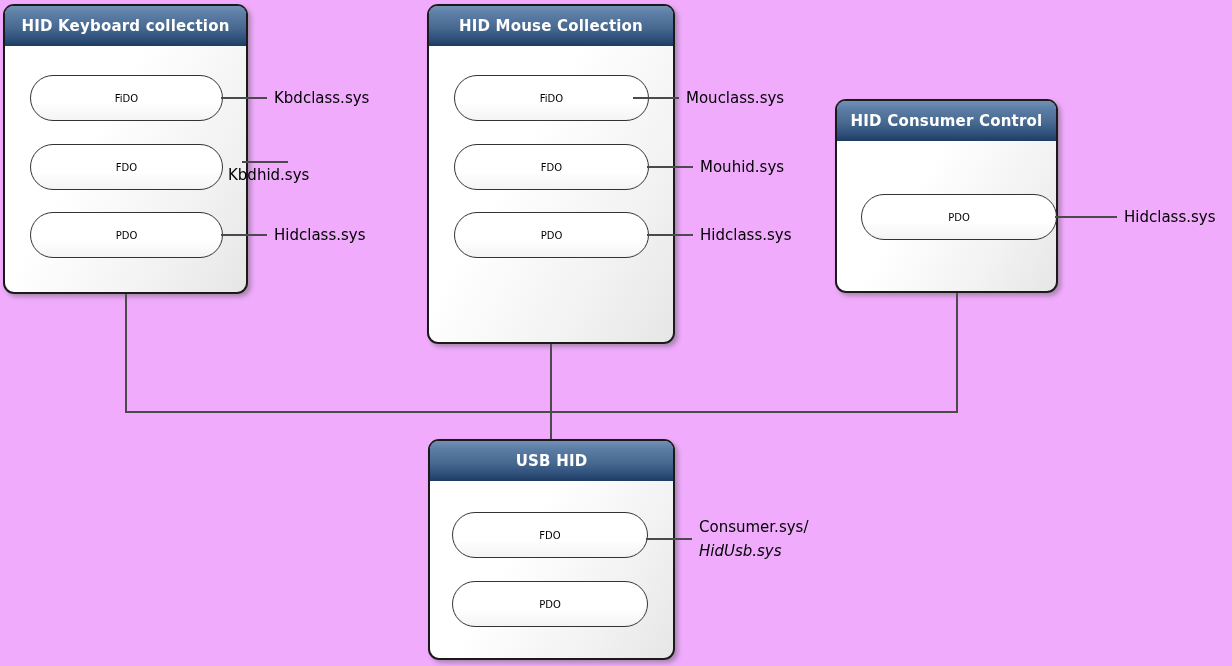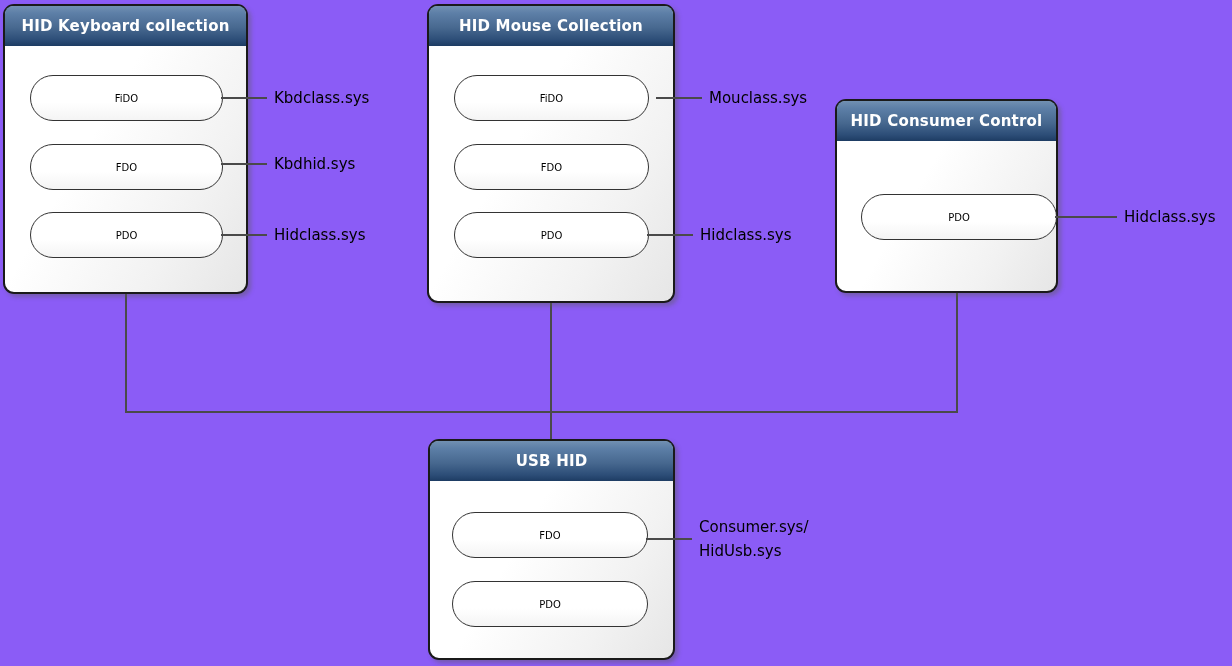--- a/index.html
+++ b/index.html
@@ -5,21 +5,21 @@
   html, body {
     margin: 0;
     padding: 0;
     background: #ffffff;
     font-family: "DejaVu Sans", "Liberation Sans", sans-serif;
   }
   .canvas {
     position: relative;
     width: 1232px;
     height: 666px;
-    background: #8b5cf6;
+    background: #f0abfc;
     overflow: hidden;
   }
 
   
   .conn {
     position: absolute;
     background: #4a4a4a;
   }
   .conn.v { width: 2px; }
   .conn.h { height: 2px; }
@@ -95,21 +95,21 @@
 
   <div class="node" style="left:3px; top:4px; width:245px; height:290px;">
     <div class="node-header">HID Keyboard collection</div>
     <div class="node-body">
       <div class="pill" style="left:25px; top:29px; width:193px;">FiDO</div>
       <div class="pill" style="left:25px; top:98px; width:193px;">FDO</div>
       <div class="pill" style="left:25px; top:166px; width:193px;">PDO</div>
     </div>
   </div>
 
-  <div class="node" style="left:427px; top:4px; width:248px; height:299px;">
+  <div class="node" style="left:427px; top:4px; width:248px; height:340px;">
     <div class="node-header">HID Mouse Collection</div>
     <div class="node-body">
       <div class="pill" style="left:25px; top:29px; width:195px;">FiDO</div>
       <div class="pill" style="left:25px; top:98px; width:195px;">FDO</div>
       <div class="pill" style="left:25px; top:166px; width:195px;">PDO</div>
     </div>
   </div>
 
   <div class="node" style="left:835px; top:99px; width:223px; height:194px;">
     <div class="node-header">HID Consumer Control</div>
@@ -123,44 +123,48 @@
     <div class="node-body">
       <div class="pill" style="left:22px; top:31px; width:196px;">FDO</div>
       <div class="pill" style="left:22px; top:100px; width:196px;">PDO</div>
     </div>
   </div>
 
   <div class="ann" style="left:221px; top:98px;">
     <span class="stub" style="width:46px;"></span>
     <span class="ann-text">Kbdclass.sys</span>
   </div>
-  <div class="ann" style="left:221px; top:164px;">
+  <div class="ann" style="left:221px; top:174px;flex-direction:column;">
     <span class="stub" style="width:46px;"></span>
     <span class="ann-text">Kbdhid.sys</span>
   </div>
   <div class="ann" style="left:221px; top:235px;">
     <span class="stub" style="width:46px;"></span>
     <span class="ann-text">Hidclass.sys</span>
   </div>
 
-  <div class="ann" style="left:656px; top:98px;align-items:center;">
+  <div class="ann" style="left:633px; top:98px;align-items:center;">
     <span class="stub" style="width:46px;"></span>
     <span class="ann-text">Mouclass.sys</span>
+  </div>
+  <div class="ann" style="left:647px; top:167px;">
+    <span class="stub" style="width:46px;"></span>
+    <span class="ann-text">Mouhid.sys</span>
   </div>
   <div class="ann" style="left:647px; top:235px;">
     <span class="stub" style="width:46px;"></span>
     <span class="ann-text">Hidclass.sys</span>
   </div>
 
   <div class="ann" style="left:1055px; top:217px;">
     <span class="stub" style="width:62px;"></span>
     <span class="ann-text">Hidclass.sys</span>
   </div>
 
   <div class="ann" style="left:646px; top:539px;">
     <span class="stub" style="width:46px;"></span>
     <span class="ann-text">
       <span style="display:block;">Consumer.sys/</span>
-      <span style="display:block;">HidUsb.sys</span>
+      <span style="display:block;font-style:italic;">HidUsb.sys</span>
     </span>
   </div>
 
 </div>
 
 </body></html>

